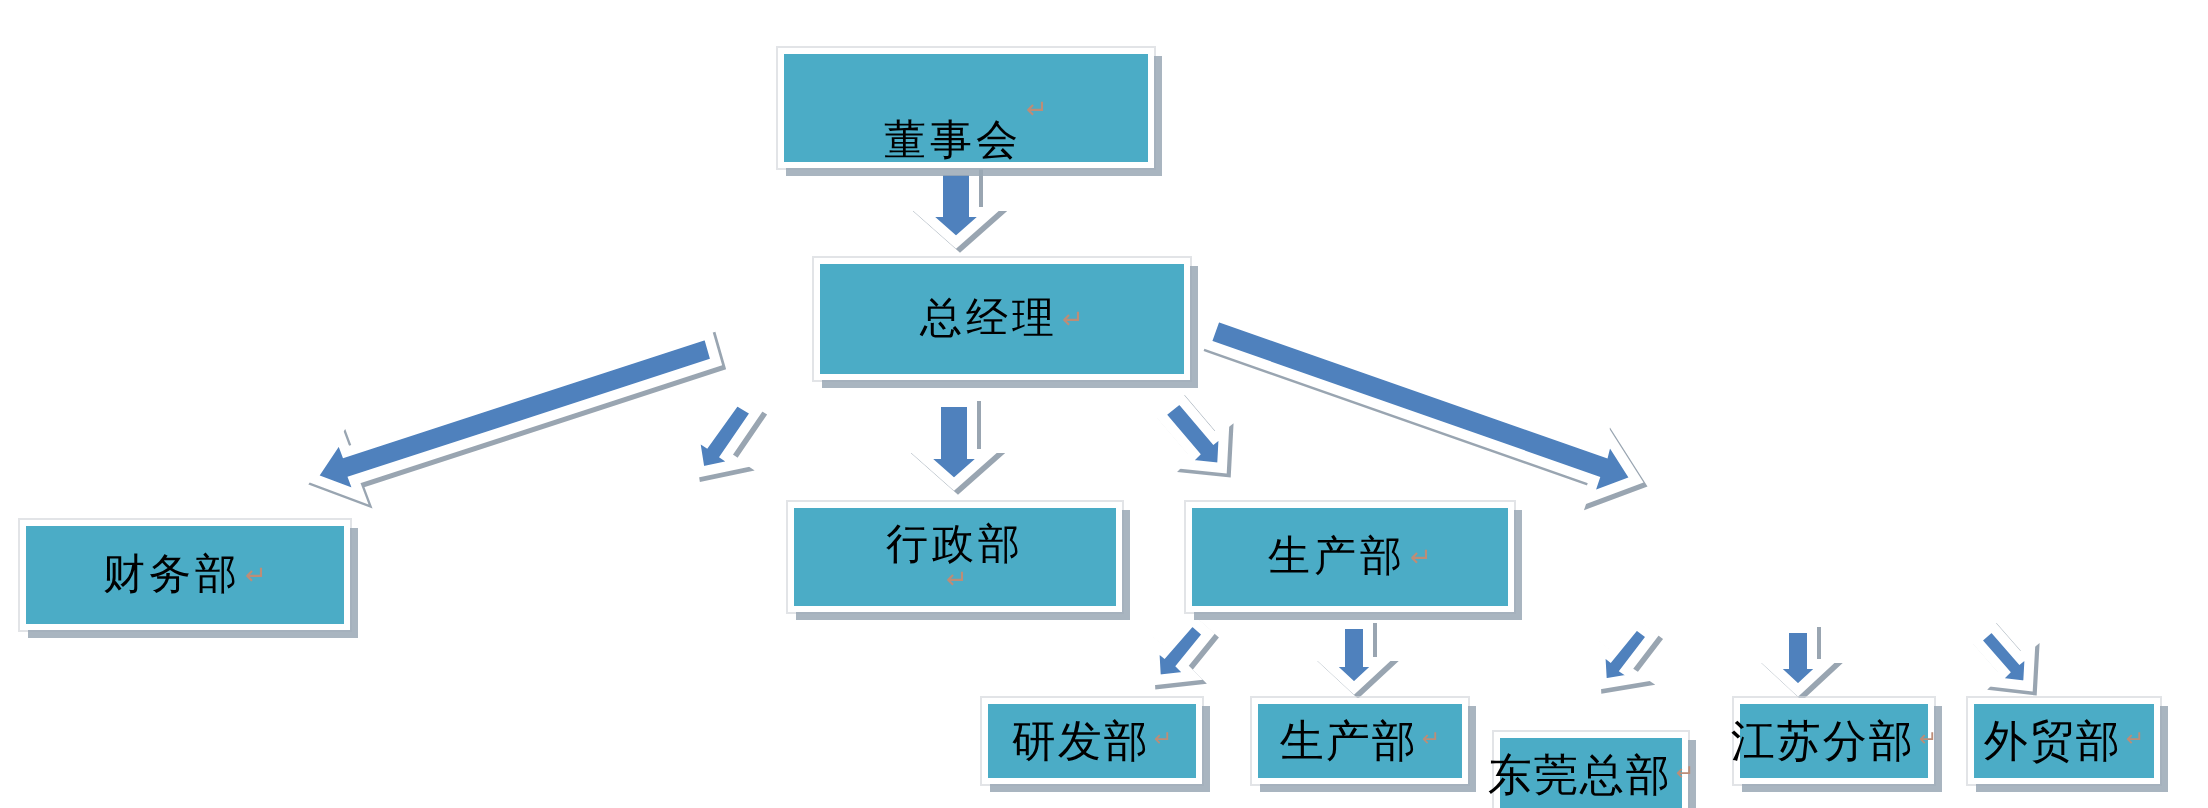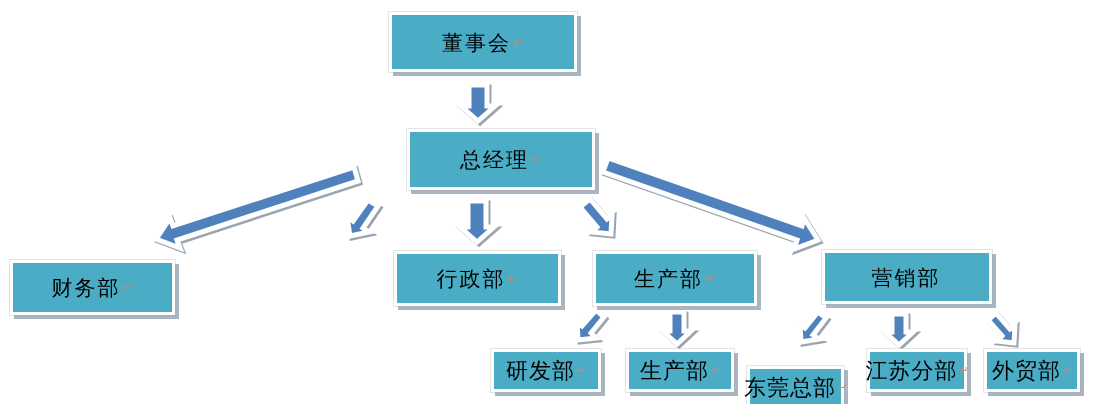--- a/index.html
+++ b/index.html
@@ -74,45 +74,41 @@
     <polygon class="arrow" points="468,201 468,227 460,227 477,242 494,227 486,227 486,201"></polygon>
     <polygon class="arrow" points="580,207 597,227 592,232 611,234 612,215 607,219 590,199"></polygon>
     <polygon class="arrow" points="603,172 797,240 794,249 818,240 804,218 802,226 608,158"></polygon>
     <polygon class="arrow" points="596,310 582,326 577,322 578,340 596,338 591,333 604,317"></polygon>
     <polygon class="arrow" points="670,312 670,331 663,331 677,344 691,331 684,331 684,312"></polygon>
     <polygon class="arrow" points="818,312 805,328 800,324 801,342 819,339 813,335 826,318"></polygon>
     <polygon class="arrow" points="892,314 892,332 885,332 899,345 913,332 906,332 906,314"></polygon>
     <polygon class="arrow" points="988,320 1002,336 997,341 1014,343 1015,325 1010,329 996,313"></polygon>
   </svg>
 
-  <div class="node" style="left:389px; top:12px; width:188px; height:60px;">
+  <div class="node" style="left:389px; top:24px; width:188px; height:60px;align-items:flex-end;">
     <span class="label">董事会</span>
       <span class="mark">↵</span>
   </div>
 
   <div class="node" style="left:407px; top:129px; width:188px; height:61px;">
     <span class="label">总经理</span>
       <span class="mark">↵</span>
   </div>
 
   <div class="node" style="left:10px; top:260px; width:165px; height:55px;">
     <span class="label">财务部</span>
       <span class="mark">↵</span>
   </div>
-  <div class="node" style="left:394px; top:251px; width:167px; height:55px;">
+  <div class="node" style="left:394px; top:251px; width:167px; height:55px;flex-direction:column;">
     <span class="label">行政部</span>
       <span class="mark">↵</span>
   </div>
   <div class="node" style="left:593px; top:251px; width:164px; height:55px;">
     <span class="label">生产部</span>
       <span class="mark">↵</span>
-  </div>
-  <div class="node" style="left:822px; top:250px; width:170px; height:54px;">
-    <span class="label">营销部</span>
-      <span class="mark"></span>
   </div>
 
   <div class="node small" style="left:491px; top:349px; width:110px; height:43px;">
     <span class="label">研发部</span>
       <span class="mark">↵</span>
   </div>
   <div class="node small" style="left:626px; top:349px; width:108px; height:43px;">
     <span class="label">生产部</span>
       <span class="mark">↵</span>
   </div>

